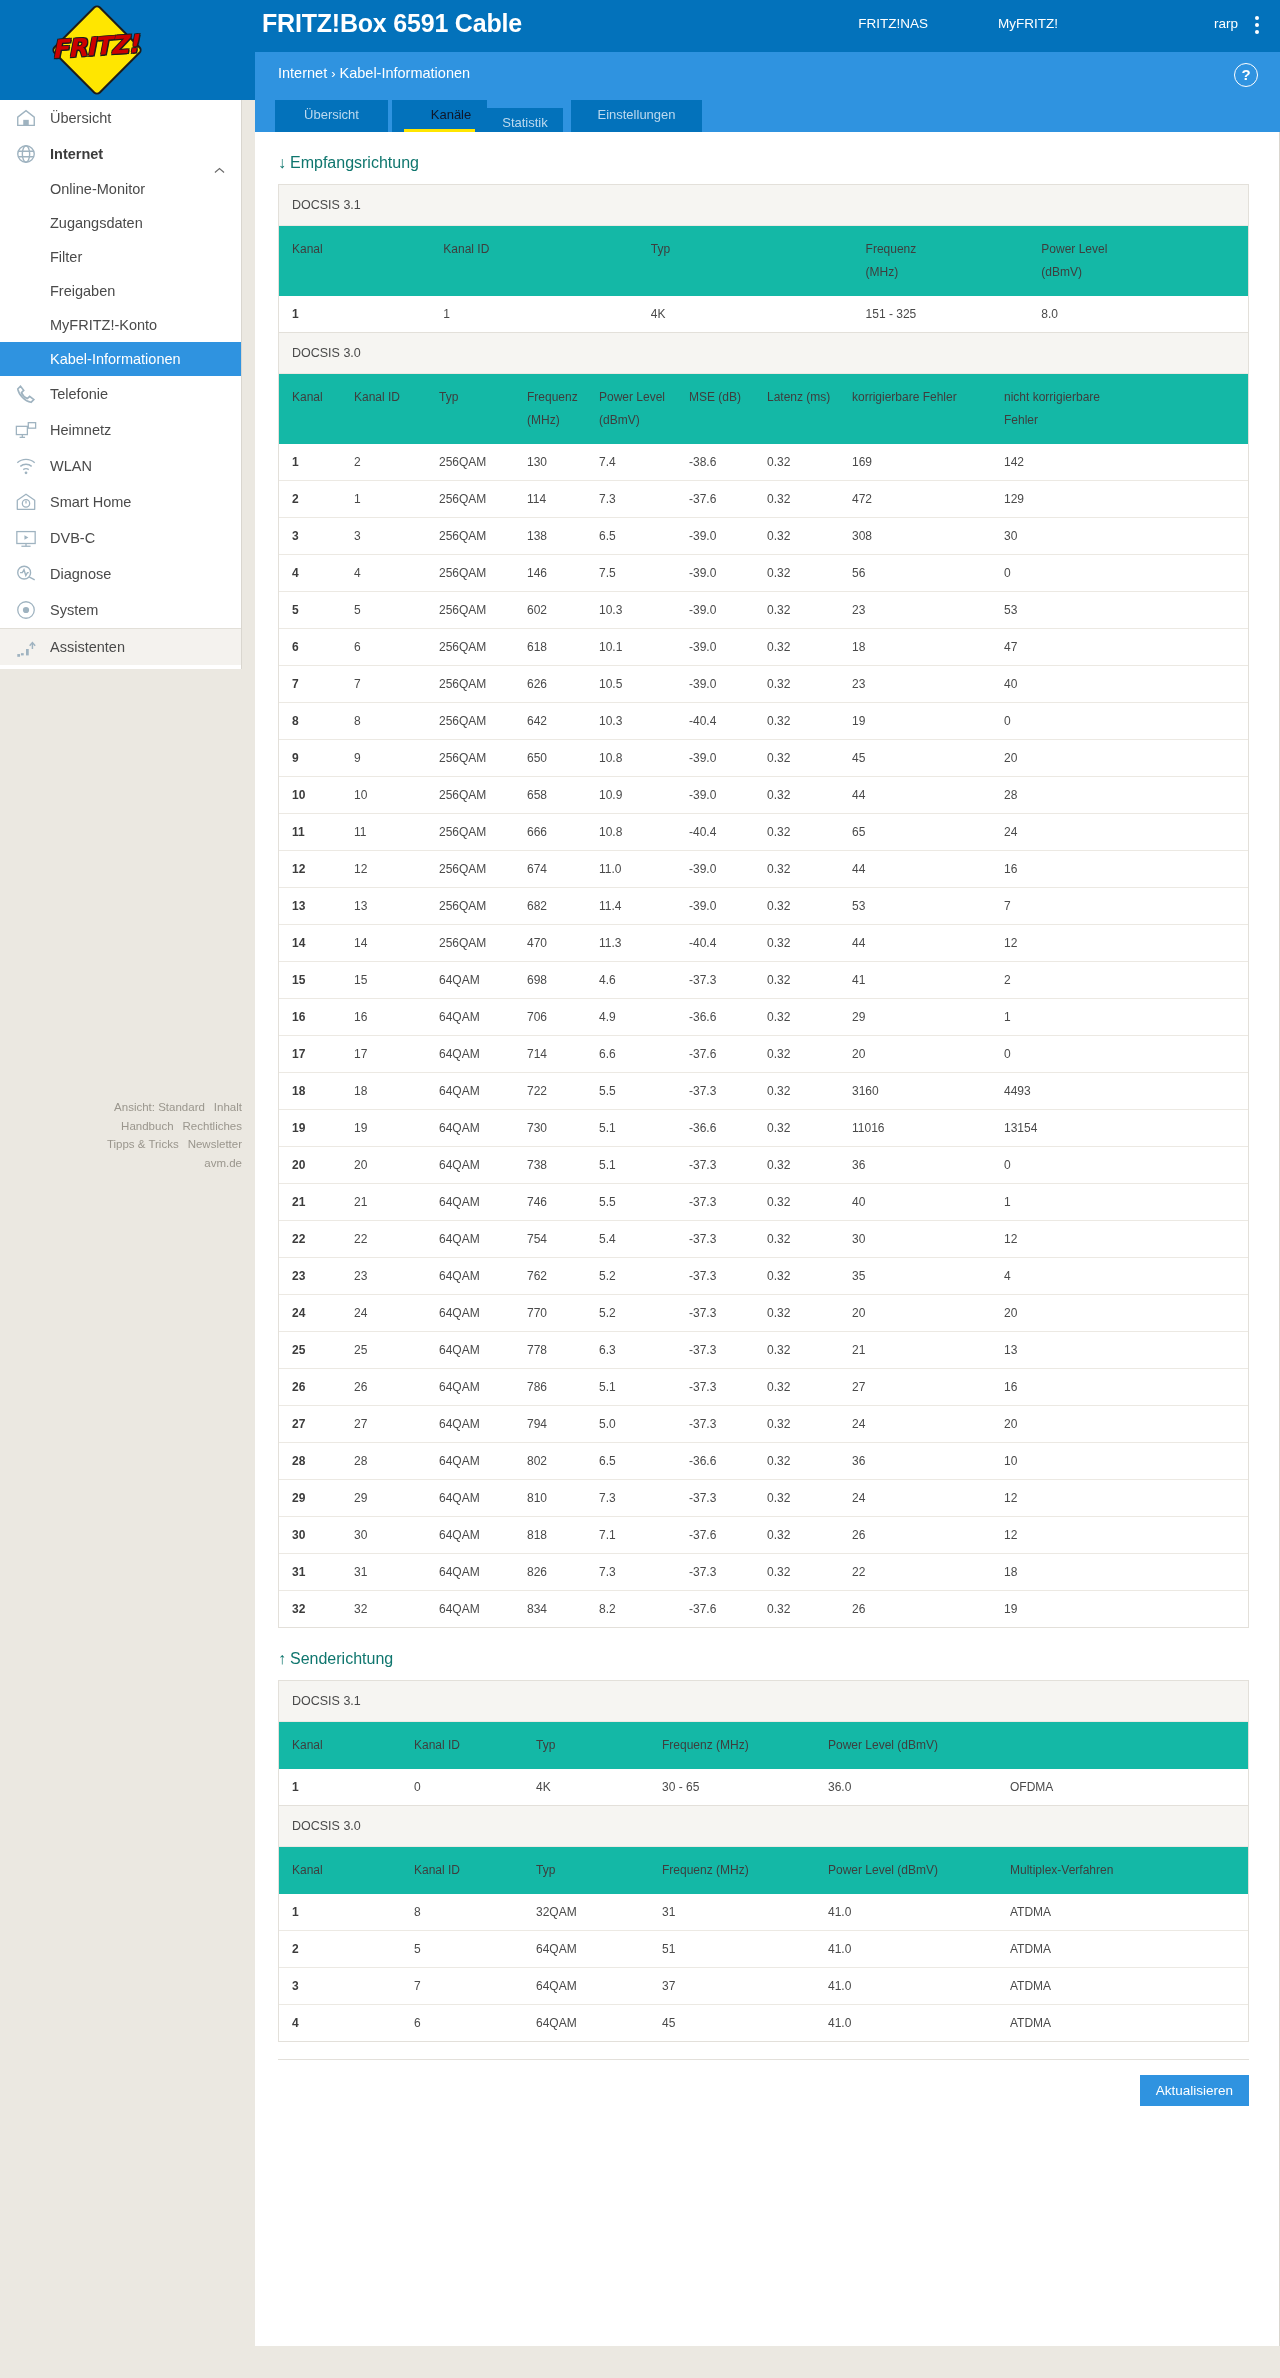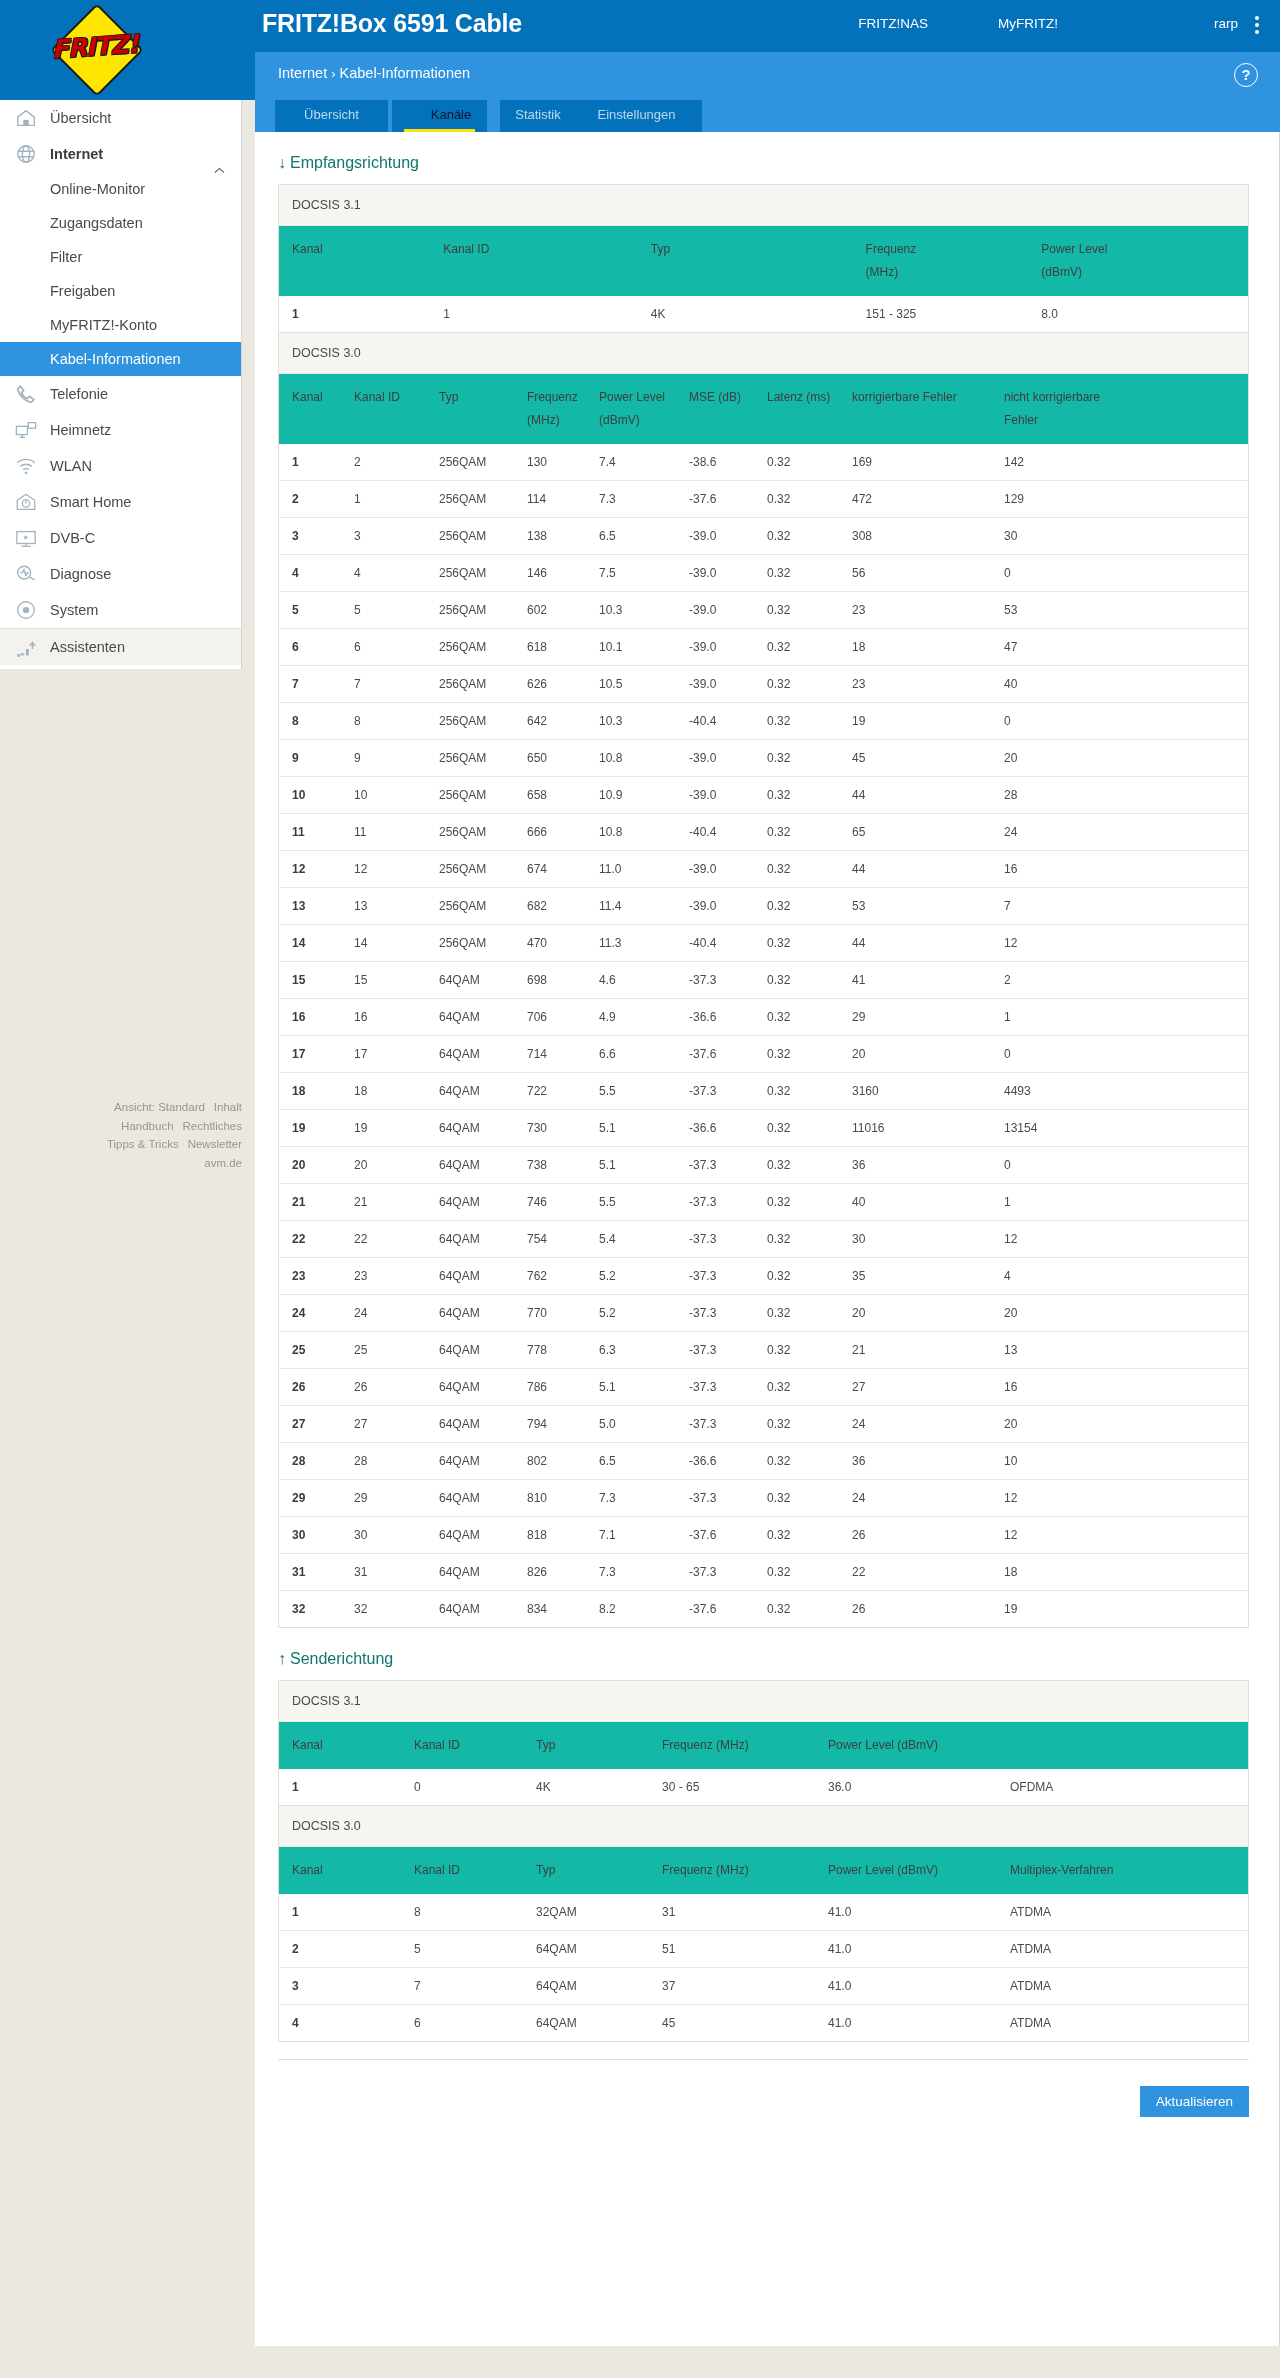--- a/index.html
+++ b/index.html
@@ -94,21 +94,21 @@
     font-size: 13px; text-align: center; line-height: 30px;
     cursor: pointer;
   }
   .tab.active { color: #0f172a; padding-left: 23px; }
   .tab.active::after {
     content: ""; position: absolute; left: 12px; right: 12px; bottom: 0;
     height: 3px; background: #ffe600;
   }
   .tab-0 { left: 20px;  width: 113px; }
   .tab-1 { left: 137px; width: 95px; }
-  .tab-2 { left: 245px; width: 76px; }
+  .tab-2 { left: 232px; width: 76px; margin-top: 8px; }
   .tab-3 { left: 316px; width: 131px; }
 
   
   .sidebar {
     position: absolute; top: 100px; left: 0; width: 242px;
     background: #ffffff;
     border-right: 1px solid #d9d6cf;
     padding-bottom: 4px;
   }
   .nav-item {
@@ -187,21 +187,21 @@
     padding: 11px 0 11px 13px;
     border-bottom: 1px solid #ece9e3;
     white-space: nowrap;
   }
   tbody tr:last-child td { border-bottom: none; }
   tbody td.ch { font-weight: bold; color: #3c3c3c; }
 
   .btnbar {
     margin: 17px 30px 0 23px;
     border-top: 1px solid #e3e0da;
-    padding-top: 26px;
+    padding-top: 15px;
     text-align: right;
     height: 53px;
   }
   .btn-primary {
     display: inline-block; background: #2f93e0; color: #ffffff;
     border: none; font-size: 13.5px; font-family: inherit;
     padding: 8px 16px; cursor: pointer;
   }
 </style>
 </head>

